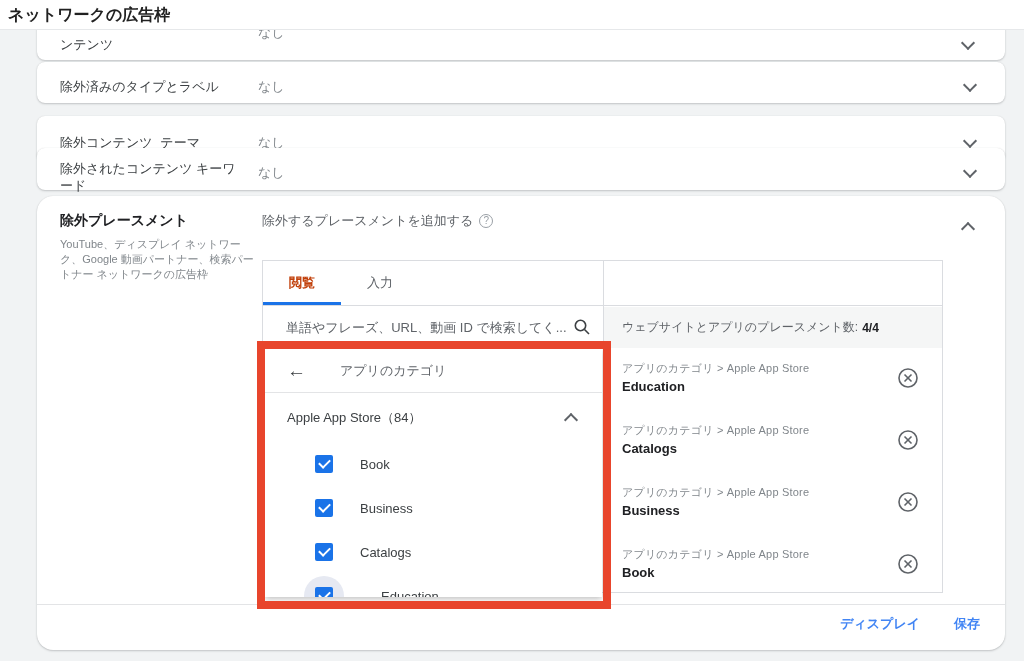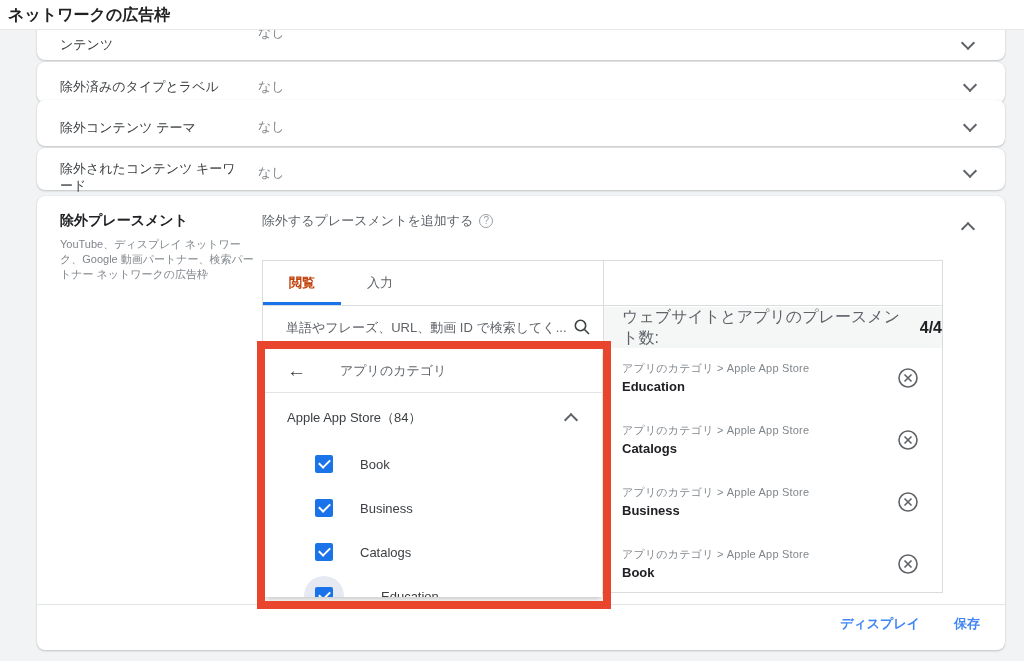--- a/index.html
+++ b/index.html
@@ -27,21 +27,21 @@
   .row-label { width:198px; font-size:13px; color:#3c4043; line-height:17px; padding-right:16px; }
   .row-value { flex:1; color:#80868b; font-size:13px; }
   .chev {
     width:10px; height:10px; border-right:2px solid #5f6368; border-bottom:2px solid #5f6368;
     transform:rotate(45deg); display:inline-block; margin-top:-4px;
   }
   .chev.up { transform:rotate(225deg); margin-top:6px; }
   
   .big-card {
     position:absolute; left:37px; top:196px; width:968px; height:454px;
-    background:#fff; border-radius:8px;
+    background:#fff; border-radius:16px;
     box-shadow:0 1px 2px rgba(60,64,67,.25), 0 0 1px rgba(60,64,67,.15);
   }
   .section-title { position:absolute; left:23px; top:16px; font-size:14px; font-weight:600; color:#202124; }
   .section-desc  { position:absolute; left:23px; top:41px; width:200px; font-size:11px; line-height:15px; color:#80868b; }
   .add-row { position:absolute; left:225px; top:16px; font-size:13px; color:#5f6368; display:flex; align-items:center; gap:6px; }
   .help-icon {
     width:14px; height:14px; border:1px solid #9aa0a6; border-radius:50%;
     font-size:10px; line-height:12px; text-align:center; color:#9aa0a6; display:inline-block;
   }
   
@@ -52,21 +52,21 @@
   .v-divider { position:absolute; left:340px; top:0; bottom:0; width:1px; background:#dadce0; }
   .tab-row { position:absolute; left:0; top:0; right:0; height:45px; border-bottom:1px solid #dadce0; display:flex; }
   .tab { padding:0 26px; line-height:44px; font-size:13px; color:#5f6368; cursor:pointer; position:relative; }
   .tab.active { color:#c2410c; font-weight:600; }
   .tab.active::after { content:""; position:absolute; left:0; right:0; bottom:0; height:3px; background:#1a73e8; }
   .search-row { position:absolute; left:0; top:46px; width:340px; height:41px; border-bottom:1px solid #dadce0; display:flex; align-items:center; padding:0 12px 0 23px; }
   .search-input { flex:1; border:none; outline:none; font-size:13px; color:#5f6368; font-family:inherit; background:transparent; }
   .search-input::placeholder { color:#5f6368; opacity:1; }
   .selected-header {
     position:absolute; left:341px; top:46px; right:0; height:41px; background:#f5f6f6;
-    display:flex; align-items:center; padding-left:18px; font-size:16px; color:#5f6368; gap:4px;
+    display:flex; align-items:center; padding-left:18px; font-size:12px; color:#5f6368; gap:4px;
   }
   .selected-count { font-weight:700; color:#202124; }
   .selected-list { position:absolute; left:341px; top:87px; right:0; bottom:0; }
   .sel-item { position:relative; height:62px; padding:13px 0 0 18px; }
   .sel-path { font-size:11px; color:#80868b; letter-spacing:.2px; }
   .sel-name { font-size:13px; color:#202124; font-weight:600; margin-top:3px; }
   .remove-btn { position:absolute; right:22px; top:18px; width:24px; height:24px; cursor:pointer; }
   
   .dropdown {
     position:absolute; left:228px; top:153px; width:337px; height:248px;
@@ -113,21 +113,21 @@
   </div>
 
   <div class="row-card" style="top:62px; height:41px;">
     <div class="row-flex">
       <div class="row-label">除外済みのタイプとラベル</div>
       <div class="row-value">なし</div>
       <span class="chev"></span>
     </div>
   </div>
 
-  <div class="row-card" style="top:100px; height:46px;">
+  <div class="row-card" style="top:116px; height:46px;font-family:Liberation Mono, monospace;">
     <div class="row-flex">
       <div class="row-label">除外コンテンツ テーマ</div>
       <div class="row-value">なし</div>
       <span class="chev"></span>
     </div>
   </div>
 
   <div class="row-card" style="top:148px; height:42px;">
     <div class="row-flex">
       <div class="row-label" style="width:198px;margin-top:7px;">除外されたコンテンツ キーワード</div>

